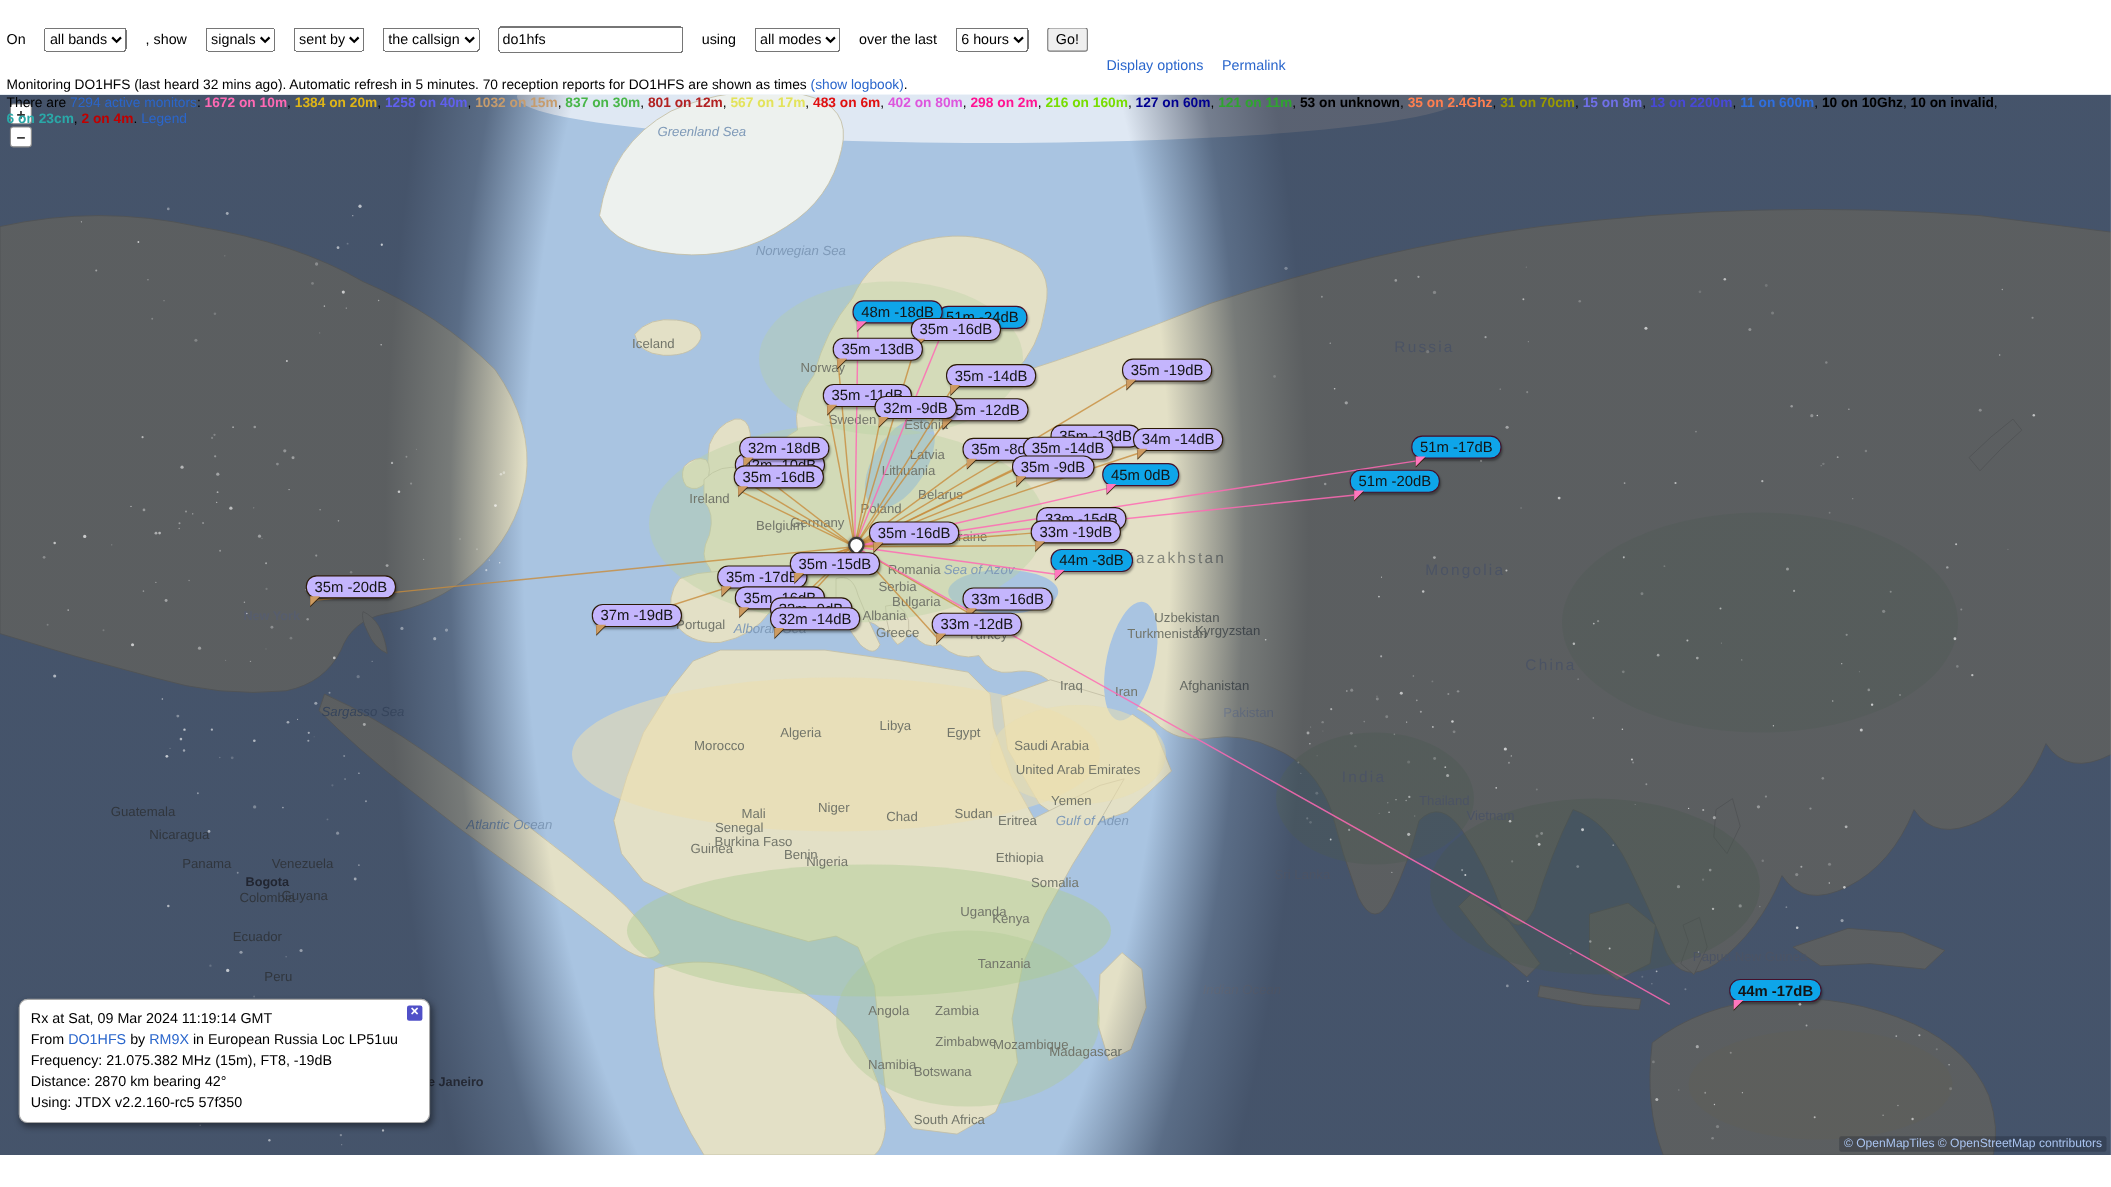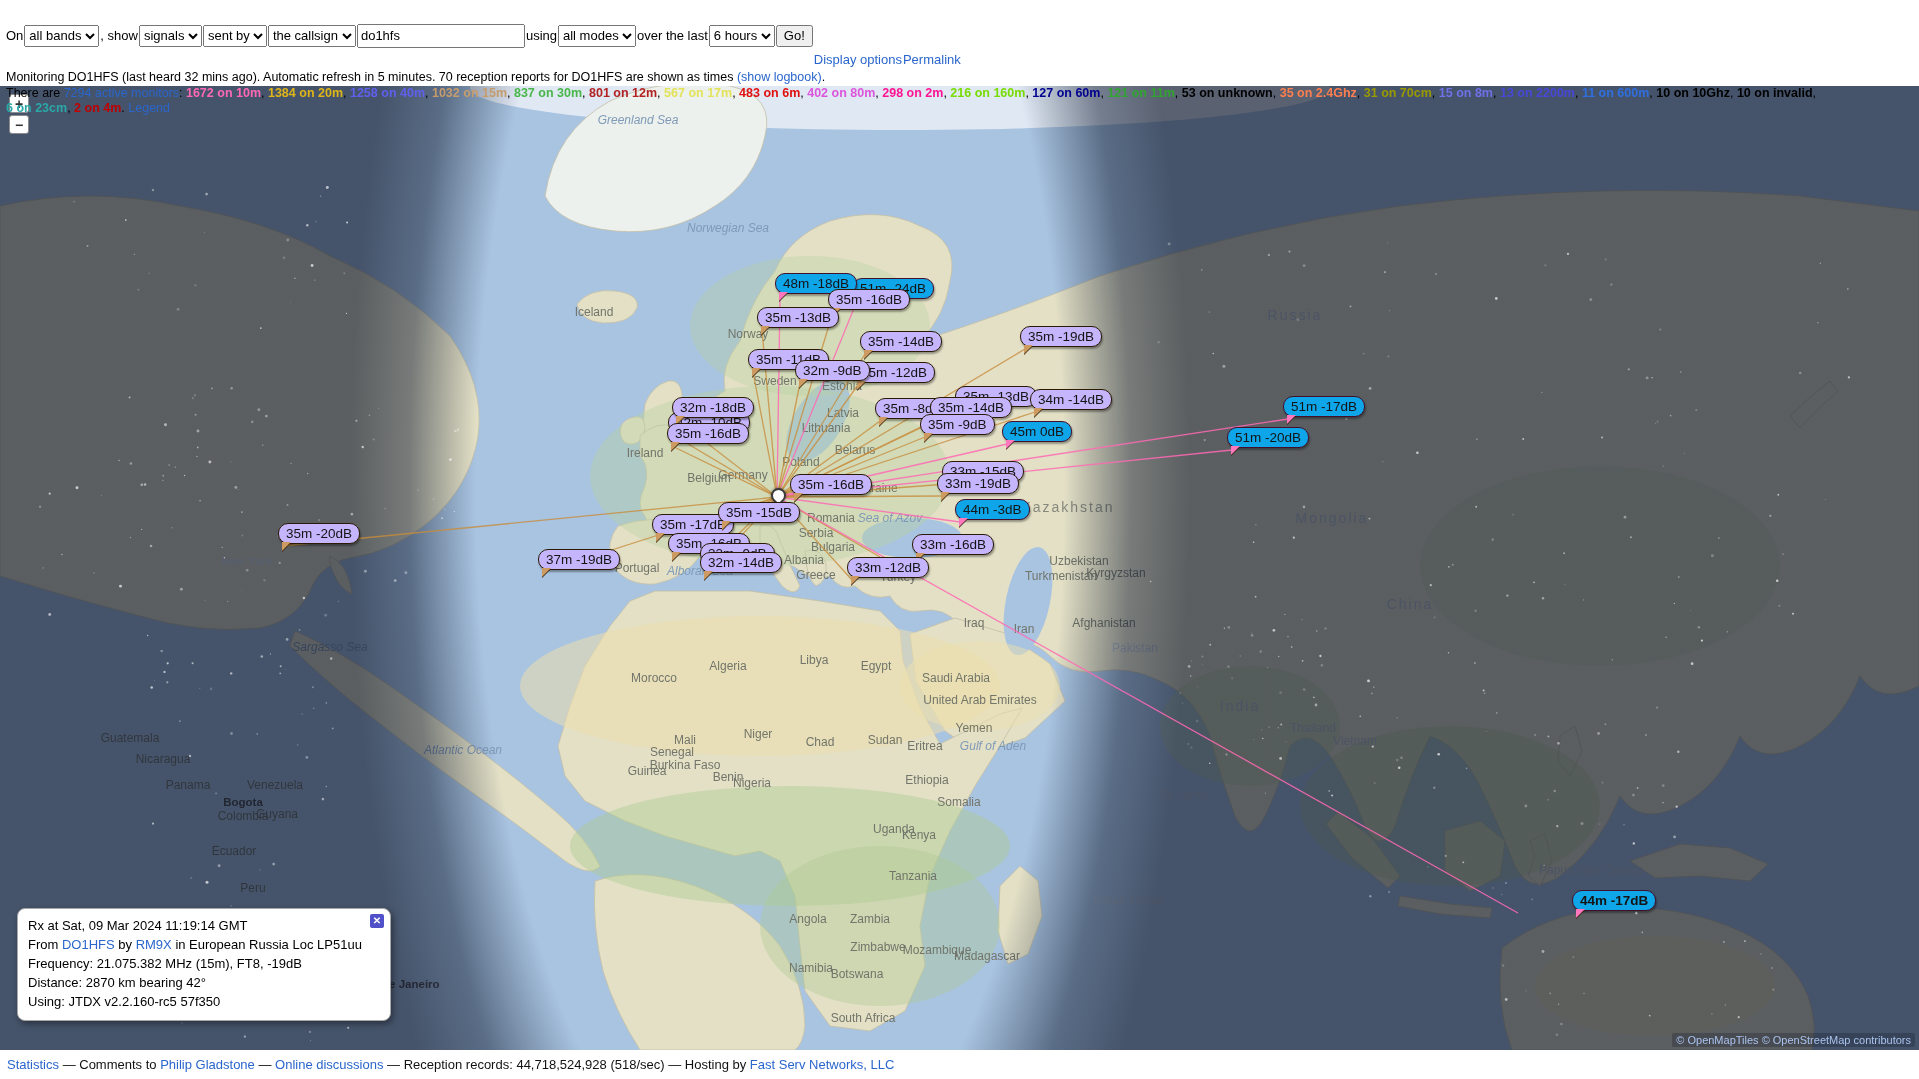--- a/index.html
+++ b/index.html
@@ -1,20 +1,20 @@
 <!DOCTYPE html>
 <html><head>
 <meta charset="utf-8">
 <style>
   html,body{margin:0;padding:0;background:#fff;}
   .page{width:1919px;height:1079px;position:relative;overflow:hidden;
         font-family:"Liberation Sans",sans-serif;}
   
   .hdr{position:absolute;top:0;left:0;width:100%;height:86px;background:#fff;z-index:30;}
-  .row1{display:flex;align-items:center;gap:1px;font-size:13px;padding:4px 0 2px 6px;color:#000;}
+  .row1{display:flex;align-items:center;gap:17px;font-size:13px;padding:4px 0 2px 6px;color:#000;}
   .row1 select{font-size:13px;font-family:"Liberation Sans",sans-serif;height:22px;}
   .row1 input{font-size:13px;font-family:"Liberation Sans",sans-serif;height:18px;width:160px;}
   .row1 button{font-size:13px;font-family:"Liberation Sans",sans-serif;height:22px;}
   a,.lnk{color:#2a66cc;text-decoration:none;cursor:pointer;margin-top:48px;}
   .row2{font-size:12.5px;padding:1px 0 1px 6px;color:#000;}
   .row3{font-size:12.5px;padding:1px 0 0 6px;color:#000;line-height:15px;}
   .band{color:var(--c);font-weight:bold;}
   .bsep{color:#000;}
   
   .map{position:absolute;top:86px;left:0;width:1919px;height:964px;overflow:hidden;background:#a9c4e1;}
@@ -705,21 +705,21 @@
       <div class="balloon" style="left: 937px; top: 387px;">33m -19dB</div>
       <div class="balloon" style="left: 790px; top: 388px;">35m -16dB</div>
       <div class="balloon pink" style="left: 955px; top: 413px;">44m -3dB</div>
       <div class="balloon" style="left: 652px; top: 428px;">35m -17dB</div>
       <div class="balloon" style="left: 718px; top: 416px;">35m -15dB</div>
       <div class="balloon" style="left: 278px; top: 437px;">35m -20dB</div>
       <div class="balloon" style="left: 538px; top: 463px;">37m -19dB</div>
       <div class="balloon" style="left: 668px; top: 447px;">35m -16dB</div>
       <div class="balloon" style="left: 700px; top: 457px;">33m -9dB</div>
       <div class="balloon" style="left: 700px; top: 466px;">32m -14dB</div>
-      <div class="balloon" style="left: 875px; top: 448px; margin-left: 37px;">33m -16dB</div>
+      <div class="balloon" style="left: 875px; top: 448px;">33m -16dB</div>
       <div class="balloon" style="left: 847px; top: 471px;">33m -12dB</div>
       <div class="balloon pink" style="left: 1572px; top: 804px; font-weight: bold;">44m -17dB</div>
 
     <div class="zoomctl">
       <button>+</button>
       <button>−</button>
     </div>
 
     <div class="popup">
       <span class="pclose">✕</span>
@@ -730,18 +730,15 @@
       <div>Using: JTDX v2.2.160-rc5 57f350</div>
     </div>
 
     <div class="attrib">
       <span class="lnk">© OpenMapTiles</span>
       <span class="lnk">© OpenStreetMap contributors</span>
     </div>
   </div>
 
   <div class="footer">
-    <div class="ftxt">
-      <span class="lnk">Statistics</span><span> — Comments to </span><span class="lnk">Philip Gladstone</span><span> — </span><span class="lnk">Online discussions</span><span> — Reception records: 44,718,524,928 (518/sec) — Hosting by </span><span class="lnk">Fast Serv Networks, LLC</span>
-    </div>
   </div>
 
 </div>
 
 </body></html>

